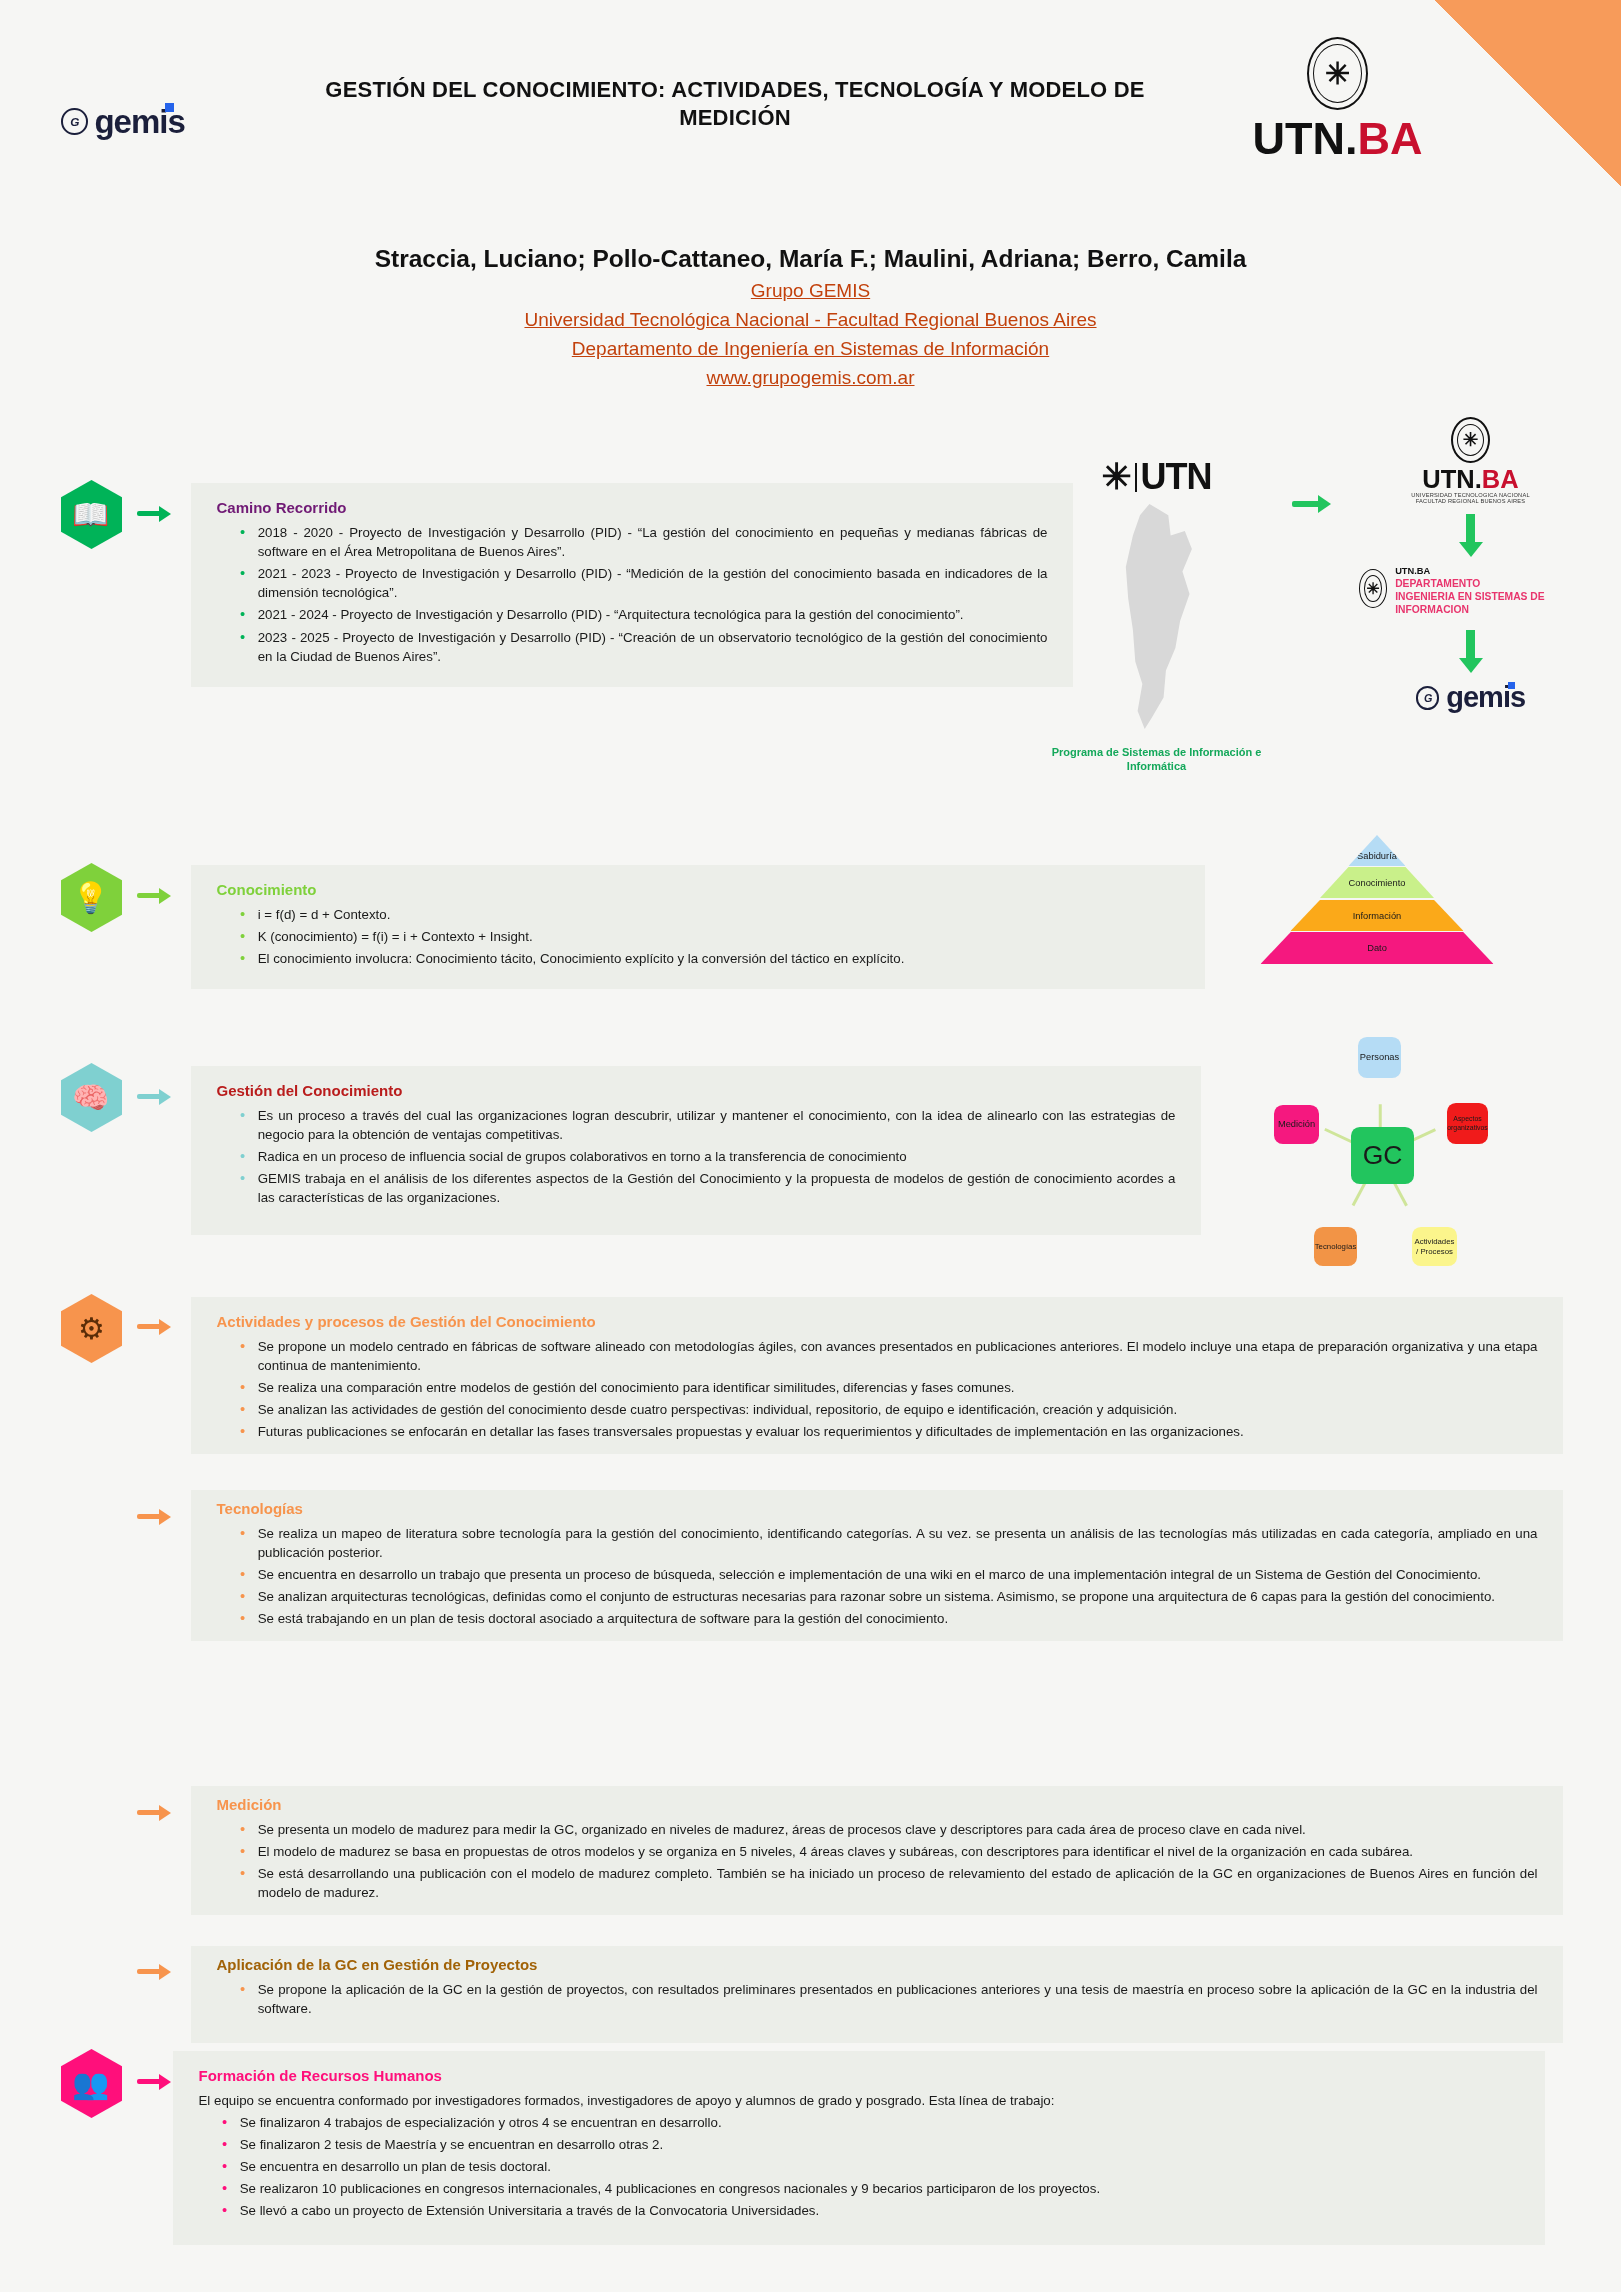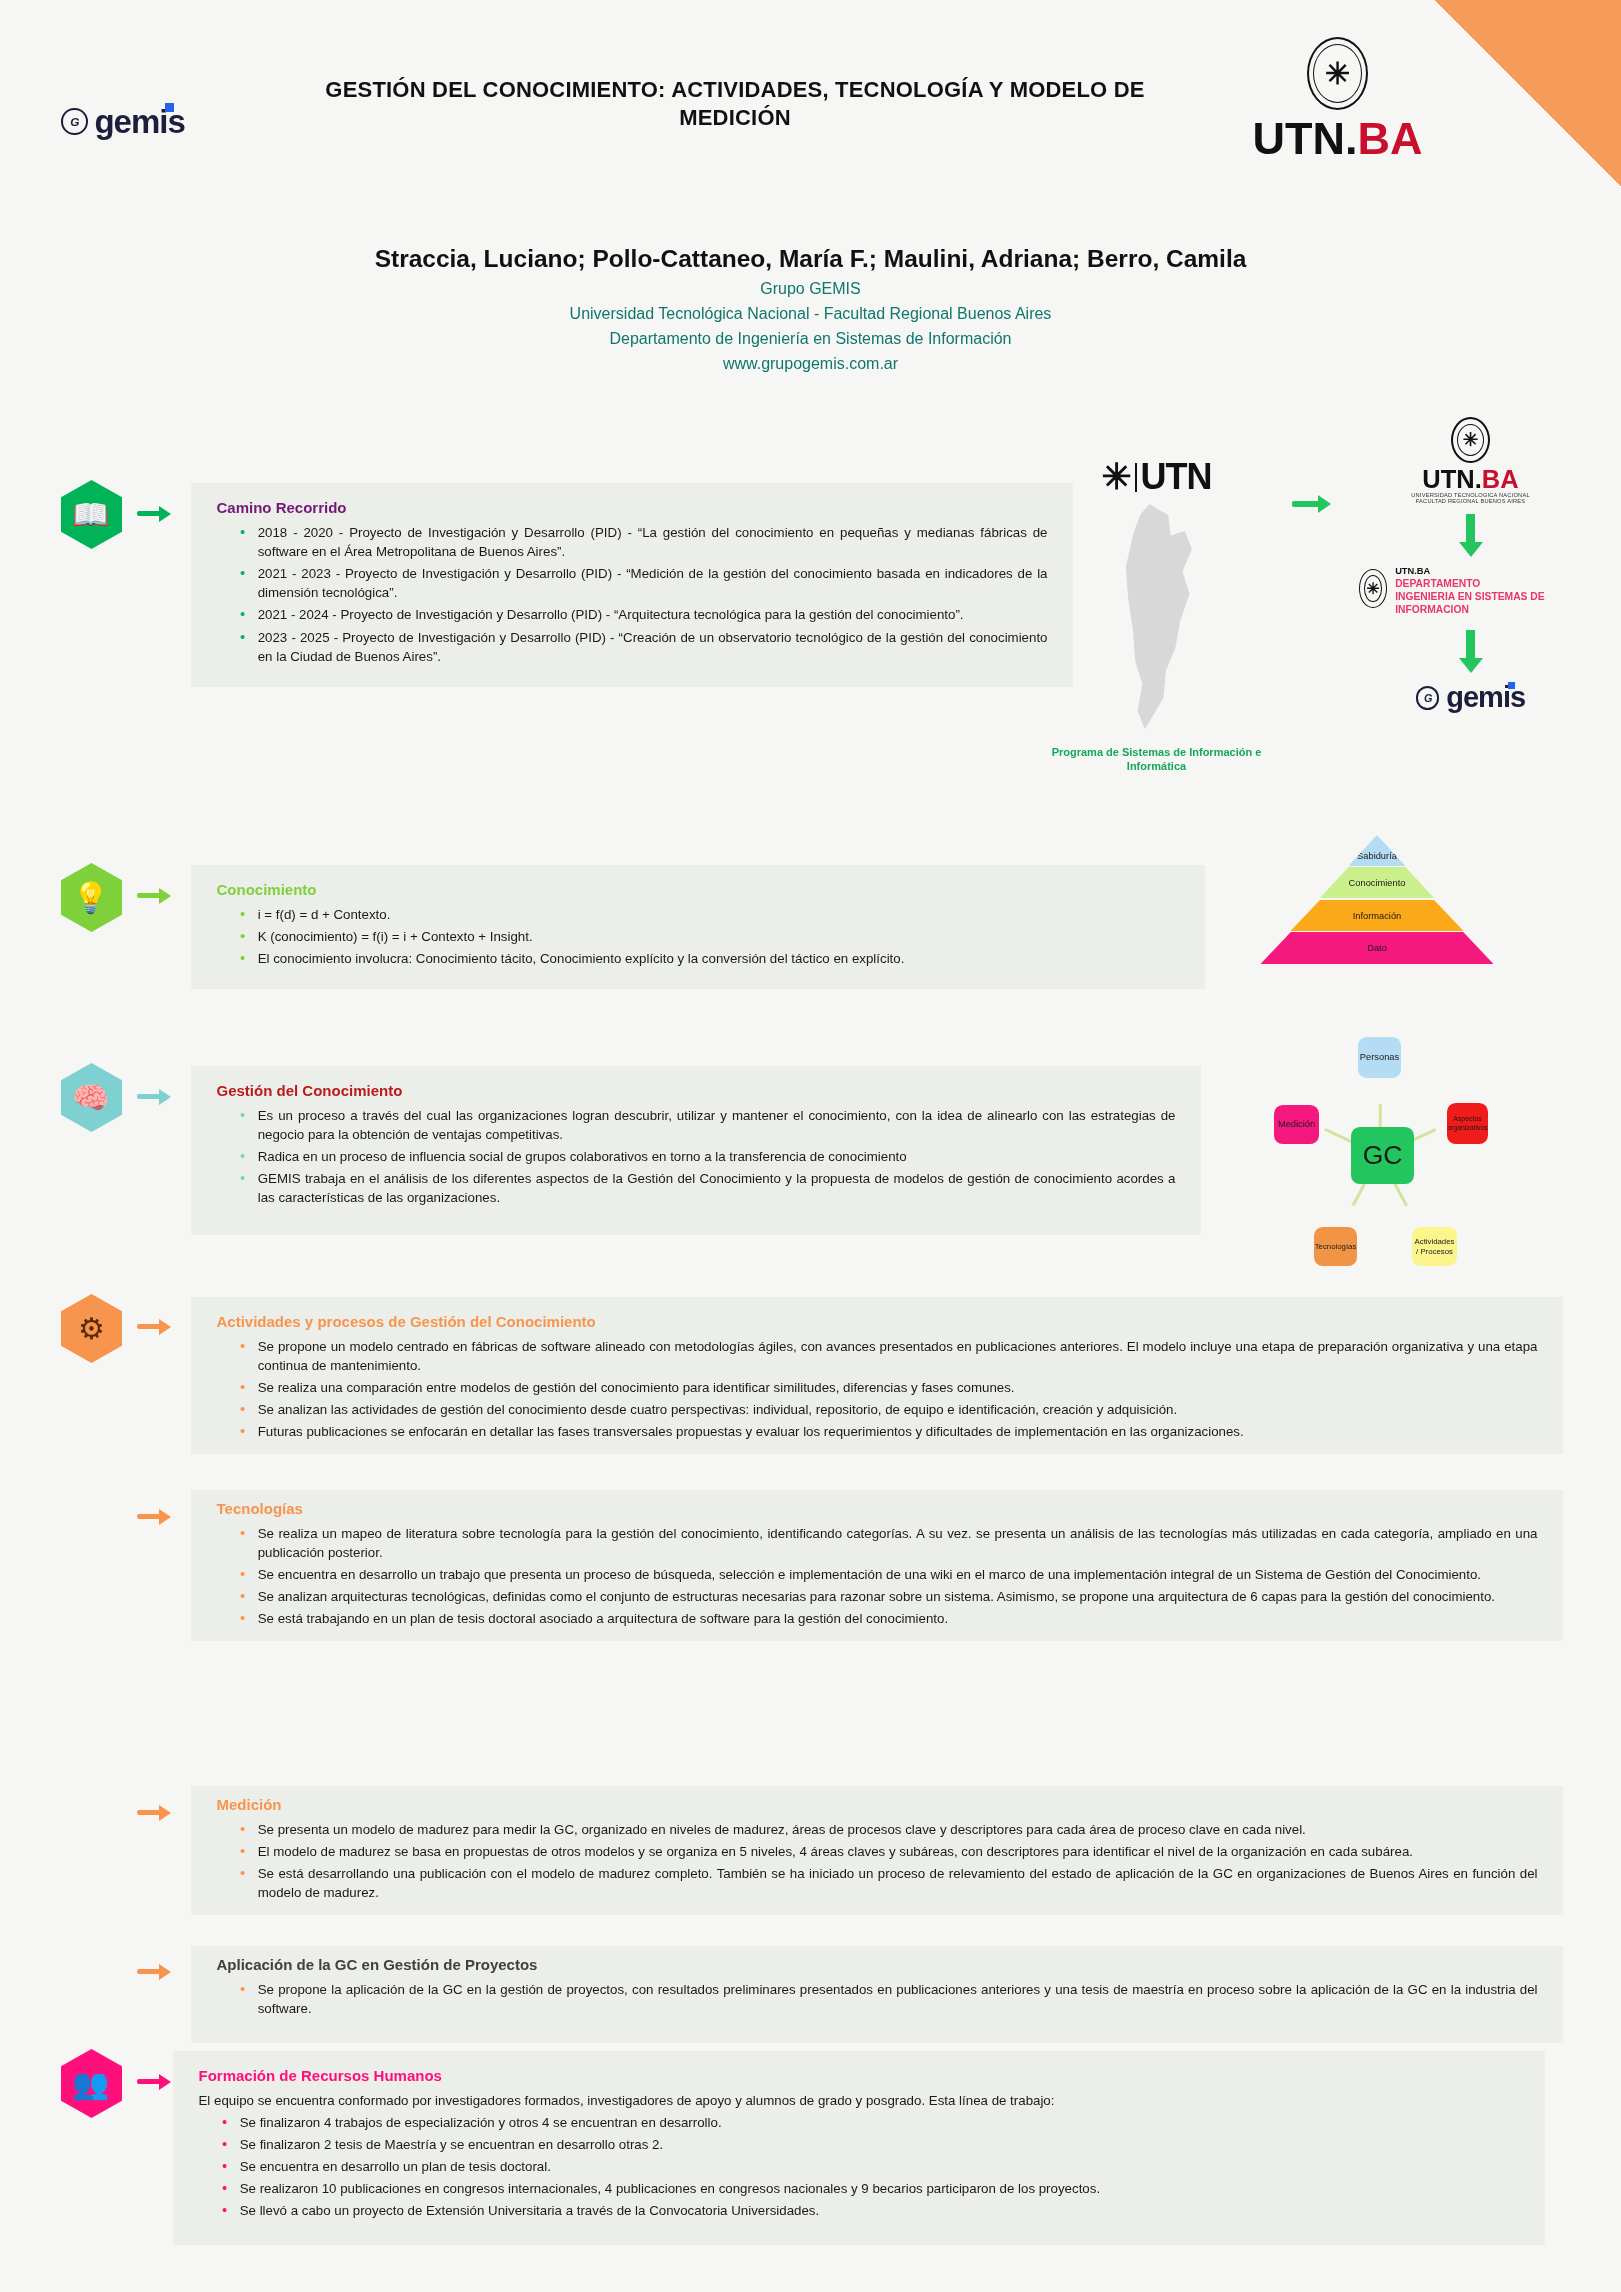--- a/index.html
+++ b/index.html
@@ -66,21 +66,21 @@
   .utn-glyph { font-size: 30px; line-height: 1; color: #111; font-weight: bold; }
   .utn-ba-word { font-size: 45px; font-weight: bold; letter-spacing: 0px; line-height: 1; }
   .utn-ba-word .blk { color: #111; }
   .utn-ba-word .red { color: #c8102e; }
 
   .authors {
     position: absolute; left: 0; top: 245px; width: 1621px;
     text-align: center;
   }
   .authors .names { font-size: 24.5px; font-weight: bold; color: #111; }
-  .authors .line { font-size: 16px; color: #0f766e; margin-top: 6.9px; }
+  .authors .line { font-size: 19px; color: #c2410c; margin-top: 6.9px; text-decoration: underline; }
 
   
   .sec { position: absolute; }
   .sec-box {
     background: #eceee9;
     padding: 15.7px 25.5px 17.6px 25.5px;
   }
   .sec-title { font-size: 15px; font-weight: bold; margin-bottom: 6.9px; }
   ul.bul { list-style: none; margin-left: 21.6px; }
   ul.bul > li {
@@ -426,21 +426,21 @@
       </ul>
     </div>
   </div>
 
   <div class="arrow" style="left:137px; top:1960px;" data-name="aplicacion-arrow-icon">
     <div class="shaft" style="background:#f7944d;"></div>
     <div class="head" style="border-left:12.7px solid #f7944d;"></div>
   </div>
   <div class="sec" style="left:191px; top:1946px; width:1372px;" data-name="section-aplicacion">
     <div class="sec-box" style="padding-top:9.8px;padding-bottom:21.6px;">
-      <div class="sec-title" data-name="aplicacion-title" style="color:#404040;">Aplicación de la GC en Gestión de Proyectos</div>
+      <div class="sec-title" data-name="aplicacion-title" style="color:#a16207;">Aplicación de la GC en Gestión de Proyectos</div>
       <ul class="bul" data-name="aplicacion-list">
         <li data-name="list-item">Se propone la aplicación de la GC en la gestión de proyectos, con resultados preliminares presentados en publicaciones anteriores y una tesis de maestría en proceso sobre la aplicación de la GC en la industria del software.</li>
       </ul>
     </div>
   </div>
 
   <div class="hexwrap" style="left:61px; top:2049px;" data-name="formacion-icon-badge">
     <div class="hex" data-name="people-group-icon" style="background:#ff0f7b;color:#3b0019;">👥</div>
   </div>
   <div class="arrow" style="left:137px; top:2070px;" data-name="formacion-arrow-icon">

